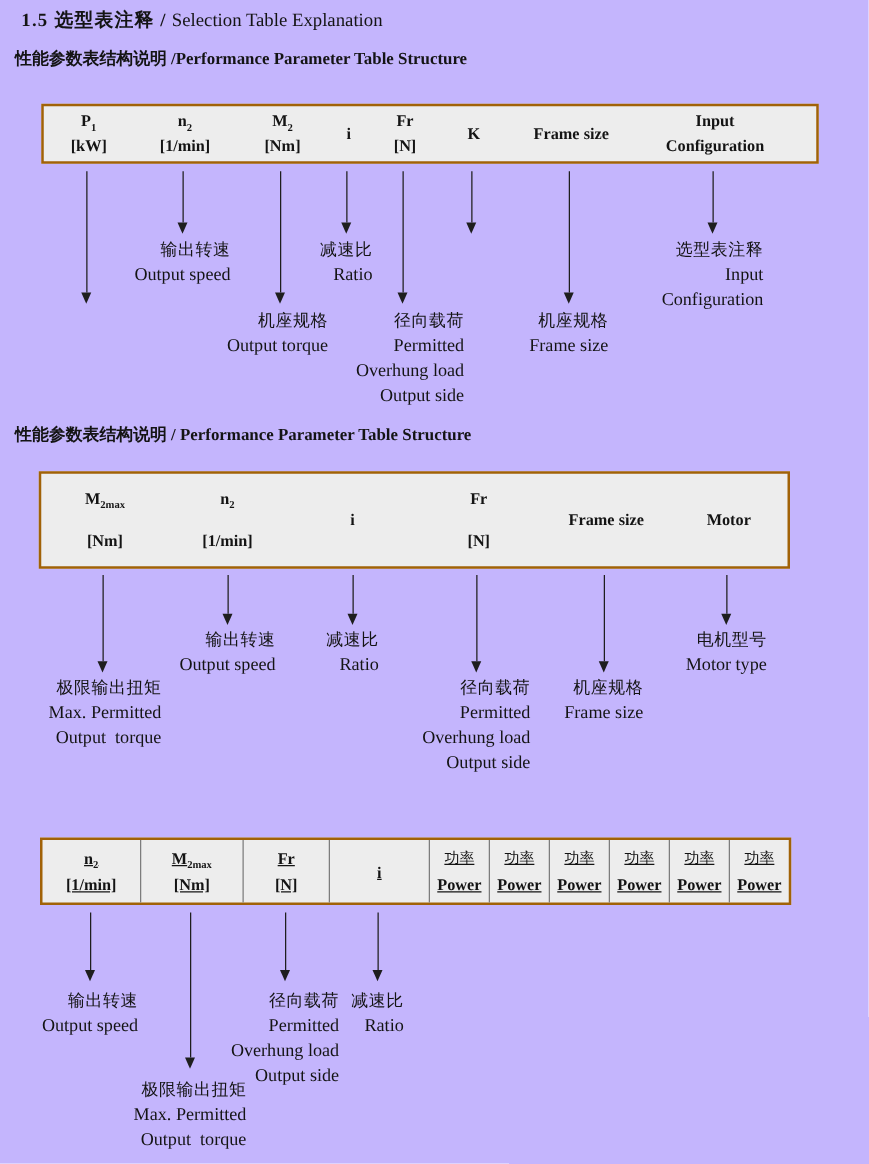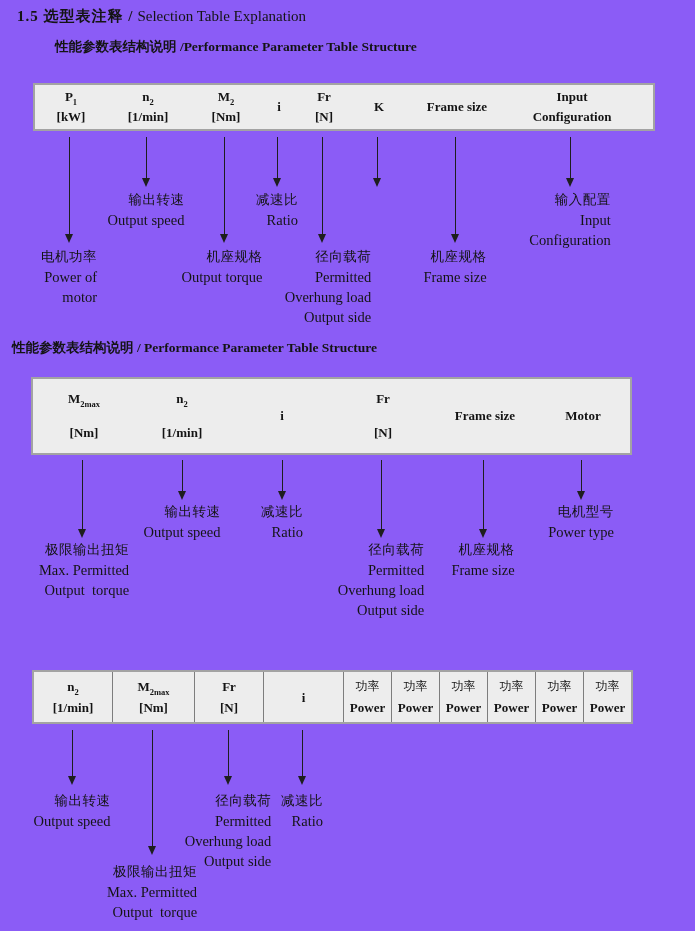--- a/index.html
+++ b/index.html
@@ -1,25 +1,25 @@
 <!DOCTYPE html>
 <html><head>
 <meta charset="utf-8">
 <style>
   html,body{margin:0;padding:0;background:#fff;}
-  .page{position:relative;width:695px;height:931px;background:#8b5cf6;
+  .page{position:relative;width:695px;height:931px;background:#c4b5fd;
         font-family:"Liberation Serif",serif;color:#141414;overflow:hidden;}
 
   .title{position:absolute;left:17px;top:7px;font-size:15px;white-space:nowrap;}
   .title .zh{font-weight:bold;letter-spacing:1px;}
   .title .en{margin-left:4px;}
 
   .heading{position:absolute;left:12px;font-weight:bold;font-size:13.5px;white-space:nowrap;}
 
-  .tablebox{position:absolute;background:#ededed;border:2px solid #a3a3a3;box-sizing:border-box;}
+  .tablebox{position:absolute;background:#ededed;border:2px solid #a16207;box-sizing:border-box;text-decoration:underline;}
 
   
   .hcell{position:absolute;top:0;height:100%;transform:translateX(-50%);
          display:flex;flex-direction:column;align-items:center;justify-content:center;
          font-weight:bold;font-size:13px;line-height:20px;text-align:center;white-space:nowrap;}
   .t2 .hcell.two{justify-content:space-between;padding:10px 0;box-sizing:border-box;}
   sub{font-size:8.5px;line-height:0;}
   .unit:empty{display:none;}
   sub:empty{display:none;}
 
@@ -46,21 +46,21 @@
 </style>
 </head>
 <body>
 
 <div class="page">
 
   <div class="title">
     <span class="zh">1.5 选型表注释 /</span><span class="en">Selection Table Explanation</span>
   </div>
 
-  <div class="heading" style="top:38px;margin-left:43px;">性能参数表结构说明 /Performance Parameter Table Structure</div>
+  <div class="heading" style="top:38px;">性能参数表结构说明 /Performance Parameter Table Structure</div>
 
   <div class="tablebox" style="left:33px;top:83px;width:622px;height:48px;">
     <div class="hcell" style="left:36px;">
       <span><span>P</span><sub>1</sub></span>
       <span class="unit">[kW]</span>
     </div>
     <div class="hcell" style="left:113px;">
       <span><span>n</span><sub>2</sub></span>
       <span class="unit">[1/min]</span>
     </div>
@@ -125,28 +125,23 @@
 
   <div class="callout" style="left:146px;top:190px;">
     <span class="cn">输出转速</span>
     <span>Output speed</span>
   </div>
   <div class="callout" style="left:277px;top:190px;">
     <span class="cn">减速比</span>
     <span>Ratio</span>
   </div>
   <div class="callout" style="left:570px;top:190px;">
-    <span class="cn">输入配置</span>
+    <span class="cn">选型表注释</span>
     <span>Input</span>
     <span>Configuration</span>
-  </div>
-  <div class="callout" style="left:69px;top:247px;">
-    <span class="cn">电机功率</span>
-    <span>Power of</span>
-    <span>motor</span>
   </div>
   <div class="callout" style="left:222px;top:247px;">
     <span class="cn">机座规格</span>
     <span>Output torque</span>
   </div>
   <div class="callout" style="left:328px;top:247px;">
     <span class="cn">径向载荷</span>
     <span>Permitted</span>
     <span>Overhung load</span>
     <span>Output side</span>
@@ -213,21 +208,21 @@
   <div class="callout" style="left:182px;top:502px;">
     <span class="cn">输出转速</span>
     <span>Output speed</span>
   </div>
   <div class="callout" style="left:282px;top:502px;">
     <span class="cn">减速比</span>
     <span>Ratio</span>
   </div>
   <div class="callout" style="left:581px;top:502px;">
     <span class="cn">电机型号</span>
-    <span>Power type</span>
+    <span>Motor type</span>
   </div>
   <div class="callout" style="left:84px;top:540px;">
     <span class="cn">极限输出扭矩</span>
     <span>Max. Permitted</span>
     <span>Output  torque</span>
   </div>
   <div class="callout" style="left:381px;top:540px;">
     <span class="cn">径向载荷</span>
     <span>Permitted</span>
     <span>Overhung load</span>

